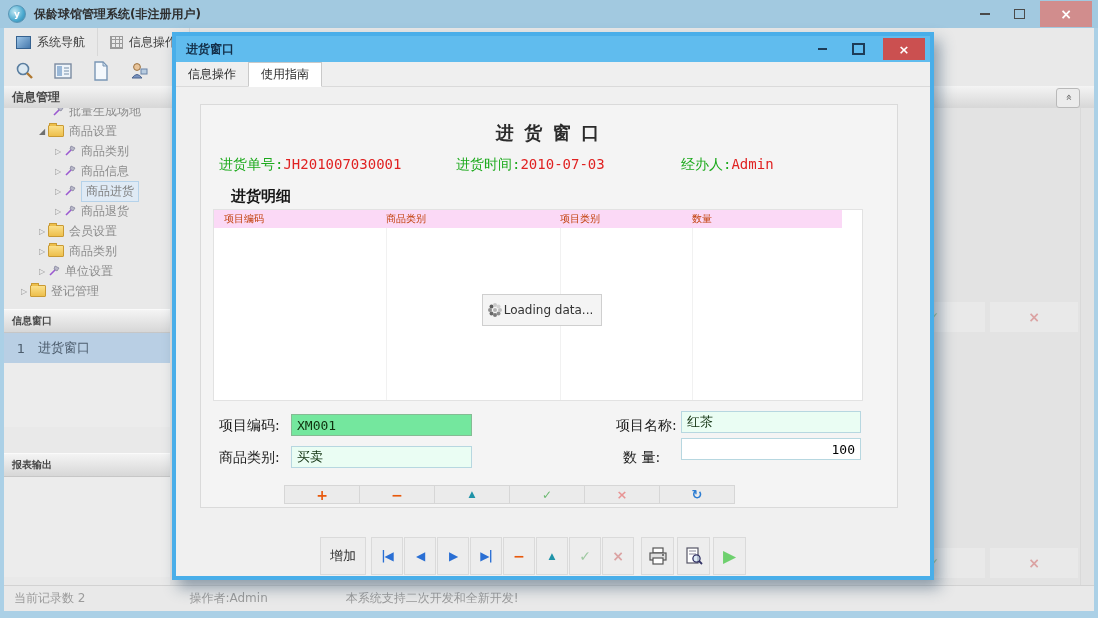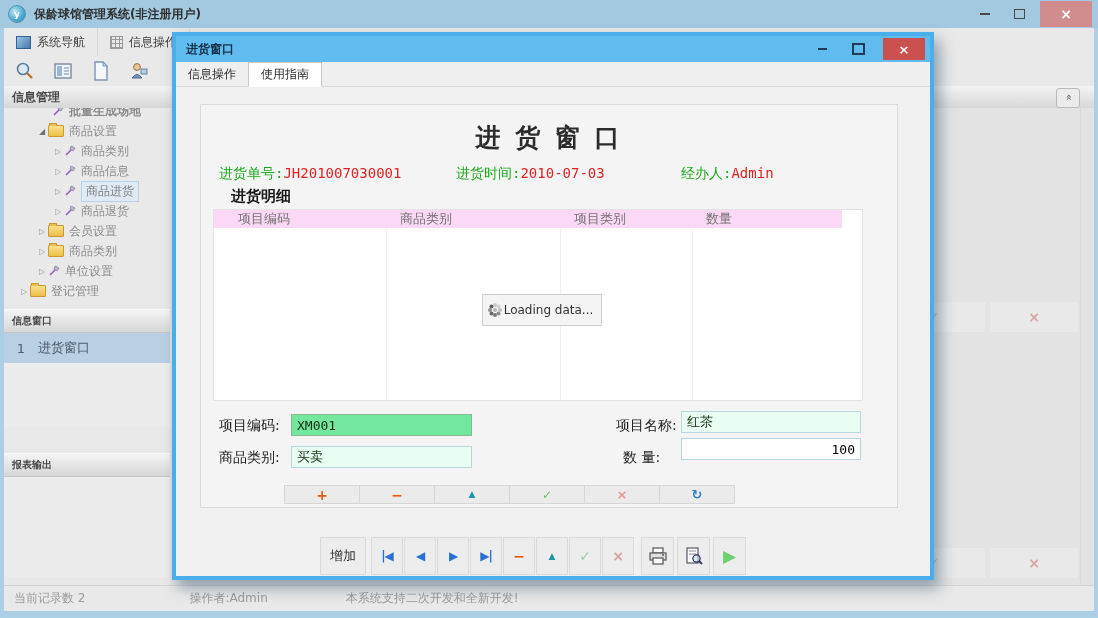--- a/index.html
+++ b/index.html
@@ -48,21 +48,21 @@
   .sidebar{left:4px;top:108px;width:166px;height:477px;background:#e9e9e9;overflow:hidden;}
   .tree-row{height:20px;display:flex;align-items:center;font-size:12px;color:#8b8b8b;white-space:nowrap;}
   .tree-arrow{width:12px;font-size:8px;color:#9a9a9a;text-align:center;flex:0 0 12px;}
   .tree-arrow.exp{color:#6f6f6f;}
   .lvl0{padding-left:14px;} .lvl1{padding-left:32px;} .lvl2{padding-left:48px;}
   .folder-ic{width:14px;height:10px;background:linear-gradient(#fbe08a,#edbf4c);border:1px solid #c99a33;border-radius:1px;position:relative;margin-right:5px;flex:0 0 14px;}
   .folder-ic:before{content:"";position:absolute;left:0;top:-3px;width:6px;height:2px;background:#edbf4c;border:1px solid #c99a33;border-bottom:none;border-radius:1px 1px 0 0;}
   .tool-ic{margin-right:5px;flex:0 0 12px;}
   .tree-label.sel{background:#dfeaf5;border:1px solid #b5d2ea;padding:1px 4px;color:#7d7d7d;}
   .clip-row{height:13px;overflow:hidden;}
-  .clip-row .inner{margin-top:-7px;font-weight:bold;}
+  .clip-row .inner{margin-top:-7px;}
   .side-head{height:22px;background:linear-gradient(#f4f4f4,#d7d7d7);border-top:1px solid #fafafa;border-bottom:1px solid #c6c6c6;
              display:flex;align-items:center;font-size:10px;font-weight:bold;color:#474747;padding-left:8px;}
   .winrow{height:30px;background:#b9cfe4;display:flex;align-items:center;font-size:13px;color:#4d5d6d;}
   .winrow .idx{width:34px;text-align:center;}
   .side-empty{background:#ececec;}
 
   .statusbar{left:4px;top:585px;width:1090px;height:25px;background:#e9e9e9;border-top:1px solid #d2d2d2;
              display:flex;align-items:center;font-size:12px;color:#9b9b9b;}
   .statusbar span{margin-left:10px;}
   .statusbar .s2{margin-left:104px;} .statusbar .s3{margin-left:78px;}
@@ -75,27 +75,27 @@
   .dlg-btn{width:24px;height:22px;display:flex;align-items:center;justify-content:center;}
   .dlg-min{width:9px;height:2px;background:#1d3c57;}
   .dlg-max{width:9px;height:8px;border:2px solid #1d3c57;}
   .dlg-close{position:absolute;right:5px;top:2px;width:42px;height:22px;background:#cb5050;color:#fff;
              font-size:13px;font-weight:bold;display:flex;align-items:center;justify-content:center;}
   .dlg-tabs{position:absolute;left:0;top:26px;width:754px;height:24px;background:#efefef;border-bottom:1px solid #dadada;display:flex;align-items:stretch;}
   .dlg-tab{display:flex;align-items:center;padding:0 12px;font-size:12px;color:#2d2d2d;}
   .dlg-tab.boxed{background:#fff;border:1px solid #c9c9c9;border-bottom:1px solid #fff;margin-bottom:-1px;}
 
   .panel{position:absolute;left:24px;top:68px;width:698px;height:404px;background:#f4f4f4;border:1px solid #dadada;box-sizing:border-box;}
-  .panel-heading{position:absolute;left:0;top:16px;width:100%;text-align:center;font-size:25px;font-weight:bold;color:#2b2b2b;letter-spacing:3px;}
-  .info-row{position:absolute;top:60px;font-size:14px;font-family:"DejaVu Sans Mono","DejaVu Sans",monospace;white-space:nowrap;}
+  .panel-heading{position:absolute;left:0;top:16px;width:100%;text-align:center;font-size:18px;font-weight:bold;color:#2b2b2b;letter-spacing:3px;font-family:Liberation Serif, serif;}
+  .info-row{position:absolute;top:51px;font-size:14px;font-family:"DejaVu Sans Mono","DejaVu Sans",monospace;white-space:nowrap;}
   .lbl-g{color:#1daa1d;} .val-r{color:#e02222;}
   .detail-title{position:absolute;left:30px;top:82px;font-size:15px;font-weight:bold;color:#161616;}
 
   .grid{position:absolute;left:12px;top:104px;width:650px;height:192px;background:#fff;border:1px solid #e2e2e2;box-sizing:border-box;}
-  .grid-head{height:18px;background:#fbd9f6;display:flex;align-items:center;font-size:13px;color:#737373;position:relative;padding-left:14px;}
+  .grid-head{height:18px;background:#fbd9f6;display:flex;align-items:center;font-size:10px;color:#c2410c;position:relative;}
   .grid-head .c1{padding-left:10px;width:162px;} .grid-head .c2{width:174px;} .grid-head .c3{width:132px;} .grid-head .c4{width:120px;}
   .grid-head .endcap{position:absolute;right:0;top:0;width:20px;height:18px;background:#fff;}
   .gcol{position:absolute;top:18px;width:1px;height:172px;background:#f1f1f1;}
   .loading-box{position:absolute;left:268px;top:84px;width:118px;height:30px;background:#f4f4f4;border:1px solid #cfcfcf;
                display:flex;align-items:center;justify-content:center;gap:7px;font-size:12px;color:#333;}
   .spinner{width:4px;height:4px;border-radius:50%;background:#b5b5b5;margin-left:2px;
            box-shadow:0 -5px 0 #c9c9c9,3.5px -3.5px 0 #d2d2d2,5px 0 0 #c0c0c0,3.5px 3.5px 0 #8f8f8f,
                       0 5px 0 #7a7a7a,-3.5px 3.5px 0 #6a6a6a,-5px 0 0 #8f8f8f,-3.5px -3.5px 0 #5e5e5e;}
 
   .fld-label{position:absolute;font-size:14px;color:#1c1c1c;}

